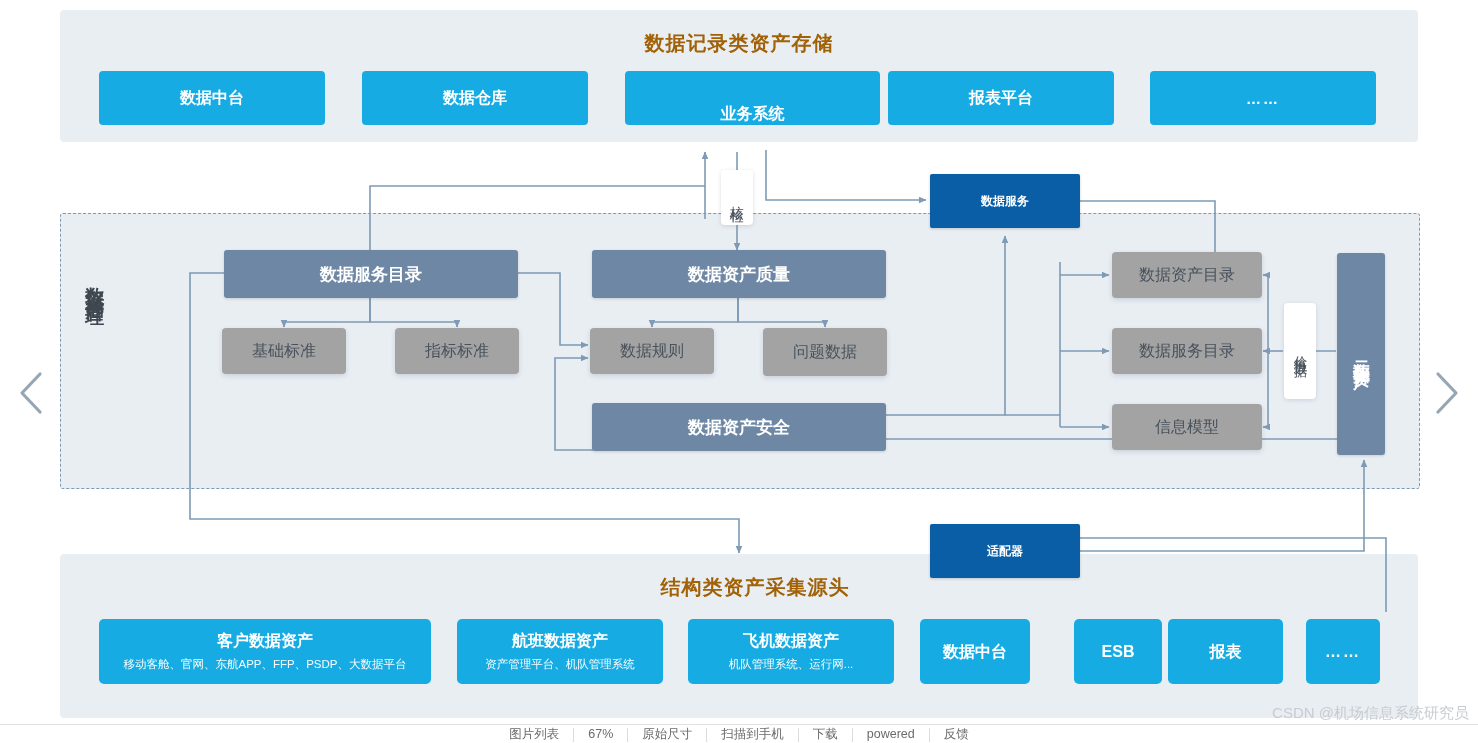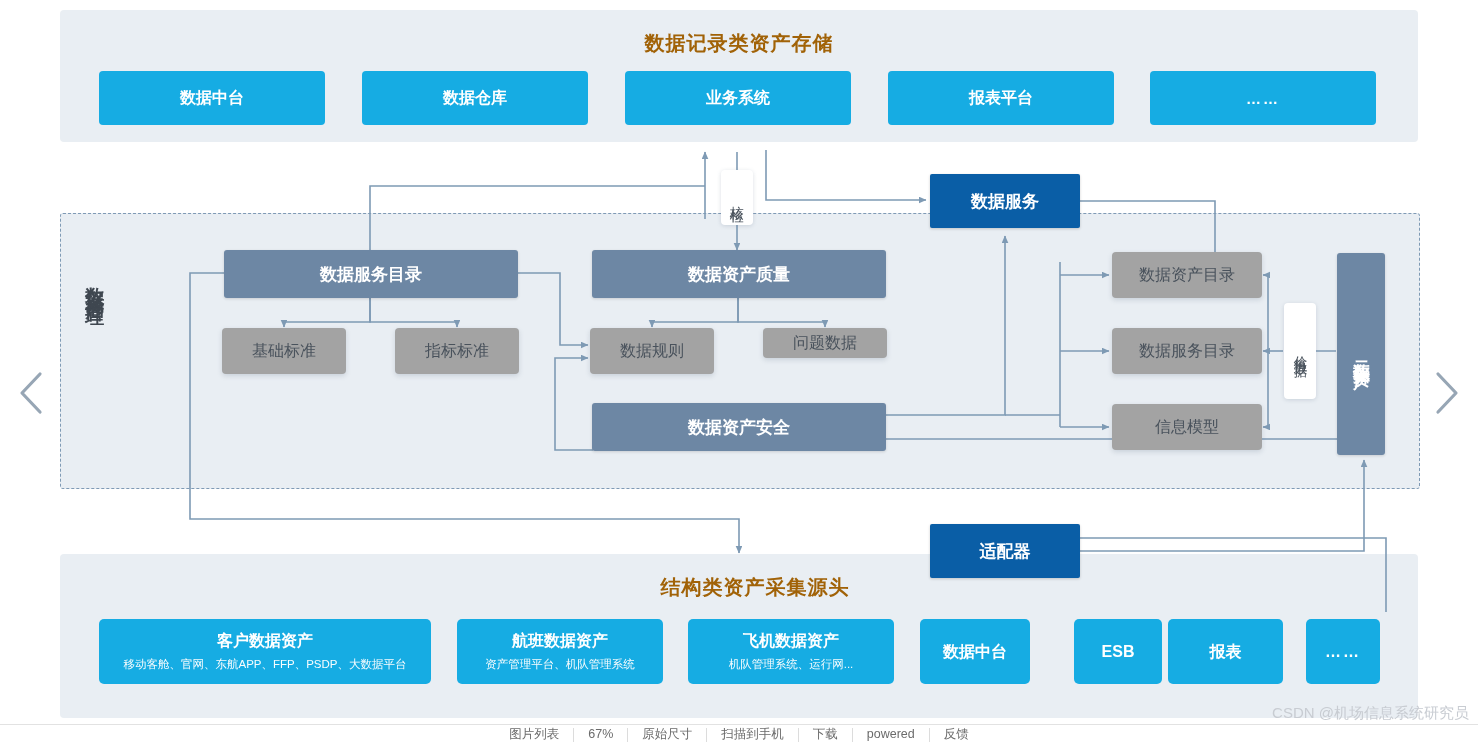--- a/index.html
+++ b/index.html
@@ -23,21 +23,21 @@
   .dashed-region{
     position:absolute;background:#e9eef3;
     border:1px dashed #7f9ab5;border-radius:3px;
   }
 
   
   .node{position:absolute;display:flex;align-items:center;justify-content:center;
         box-sizing:border-box;border-radius:3px;z-index:10;}
 
   .blue{background:#16ace3;color:#fff;font-size:16px;font-weight:bold;border-radius:4px;}
-  .darkblue{background:#0a5ea6;color:#fff;font-size:17px;font-weight:bold;border-radius:2px;
+  .darkblue{background:#0a5ea6;color:#fff;font-size:12px;font-weight:bold;border-radius:2px;
             box-shadow:0 1px 3px rgba(0,0,0,.18);}
   .slate{background:#6d87a4;color:#fff;font-size:17px;font-weight:bold;border-radius:3px;
          box-shadow:0 1px 3px rgba(0,0,0,.14);}
   .white{background:#a3a3a3;color:#49525c;font-size:16px;border-radius:4px;
          box-shadow:0 2px 5px rgba(90,110,130,.22);}
 
   .vert{writing-mode:vertical-rl;text-orientation:upright;letter-spacing:3px;line-height:1.05;}
 
   .side-label{
     position:absolute;font-size:19px;font-weight:bold;color:#3f4750;
@@ -140,21 +140,21 @@
 
   <div class="panel" style="left:60px;top:10px;width:1358px;height:132px;"></div>
   <div class="panel-title" style="left:60px;top:30px;width:1358px;">数据记录类资产存储</div>
 
   <div class="node blue" style="left:99px;top:71px;width:226px;height:54px;">
     <span>数据中台</span>
   </div>
   <div class="node blue" style="left:362px;top:71px;width:226px;height:54px;">
     <span>数据仓库</span>
   </div>
-  <div class="node blue" style="left:625px;top:71px;width:226px;height:54px;">
+  <div class="node blue" style="left:625px;top:71px;width:255px;height:54px;align-items:flex-end;">
     <span>业务系统</span>
   </div>
   <div class="node blue" style="left:888px;top:71px;width:226px;height:54px;">
     <span>报表平台</span>
   </div>
   <div class="node blue" style="left:1150px;top:71px;width:226px;height:54px;">
     <span class="dots">……</span>
   </div>
 
   <div class="dashed-region" style="left:60px;top:213px;width:1358px;height:274px;"></div>
@@ -178,21 +178,21 @@
   <div class="node white" style="left:395px;top:328px;width:124px;height:46px;">
     <span>指标标准</span>
   </div>
 
   <div class="node slate" style="left:592px;top:250px;width:294px;height:48px;">
     <span>数据资产质量</span>
   </div>
   <div class="node white" style="left:590px;top:328px;width:124px;height:46px;">
     <span>数据规则</span>
   </div>
-  <div class="node white" style="left:763px;top:328px;width:124px;height:30px;">
+  <div class="node white" style="left:763px;top:328px;width:124px;height:48px;">
     <span>问题数据</span>
   </div>
 
   <div class="node slate" style="left:592px;top:403px;width:294px;height:48px;">
     <span>数据资产安全</span>
   </div>
 
   <div class="node white" style="left:1112px;top:252px;width:150px;height:46px;">
     <span>数据资产目录</span>
   </div>

